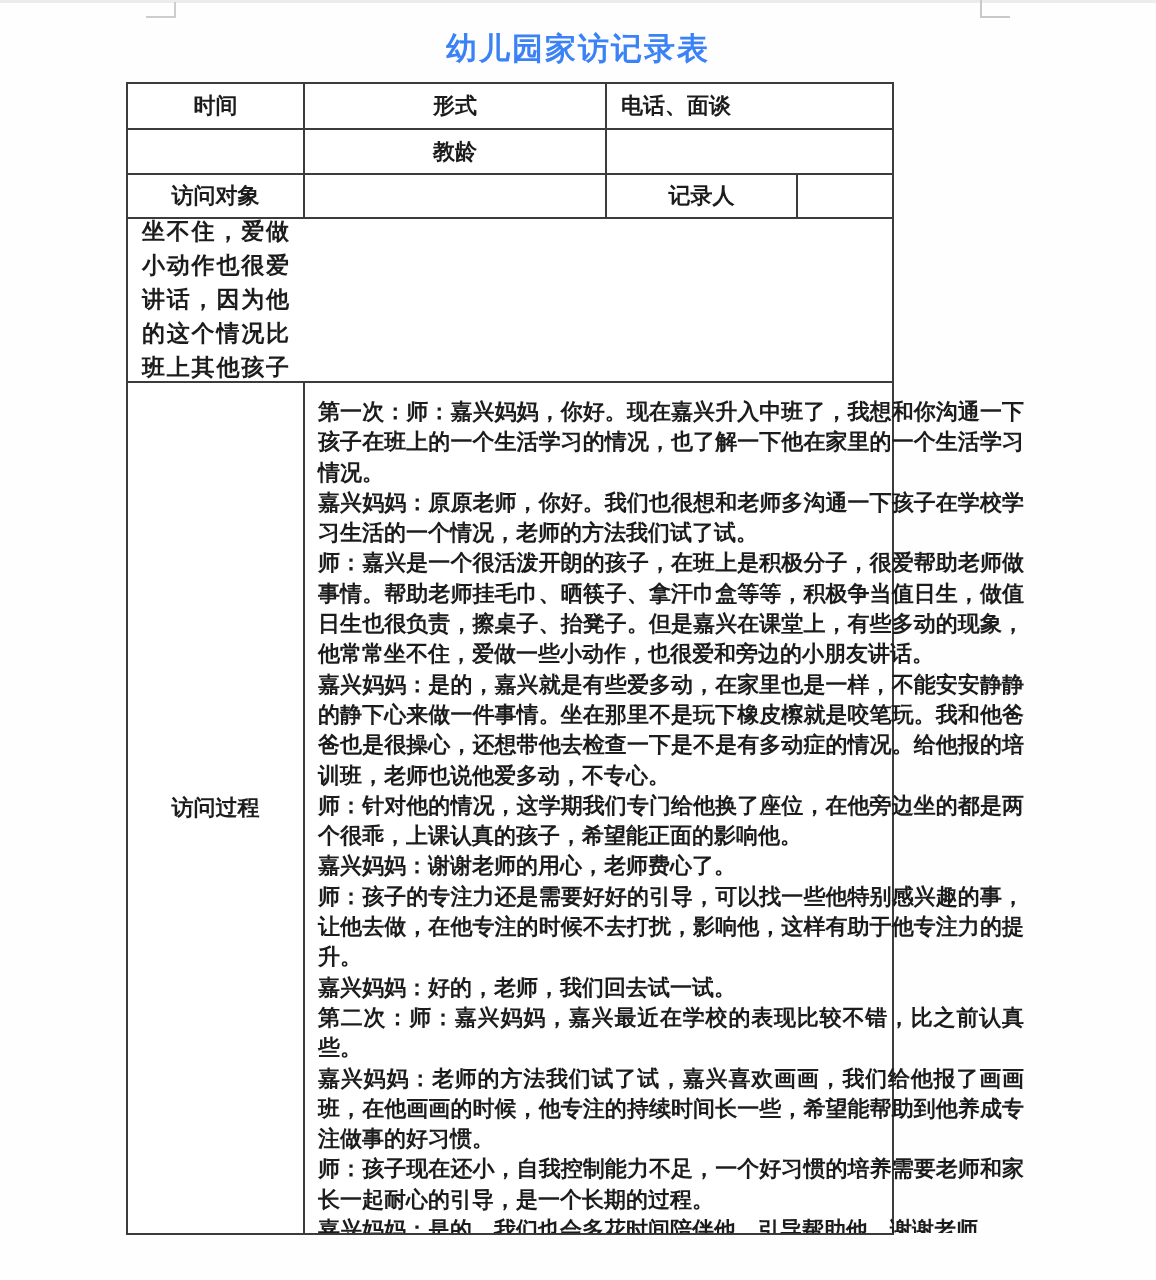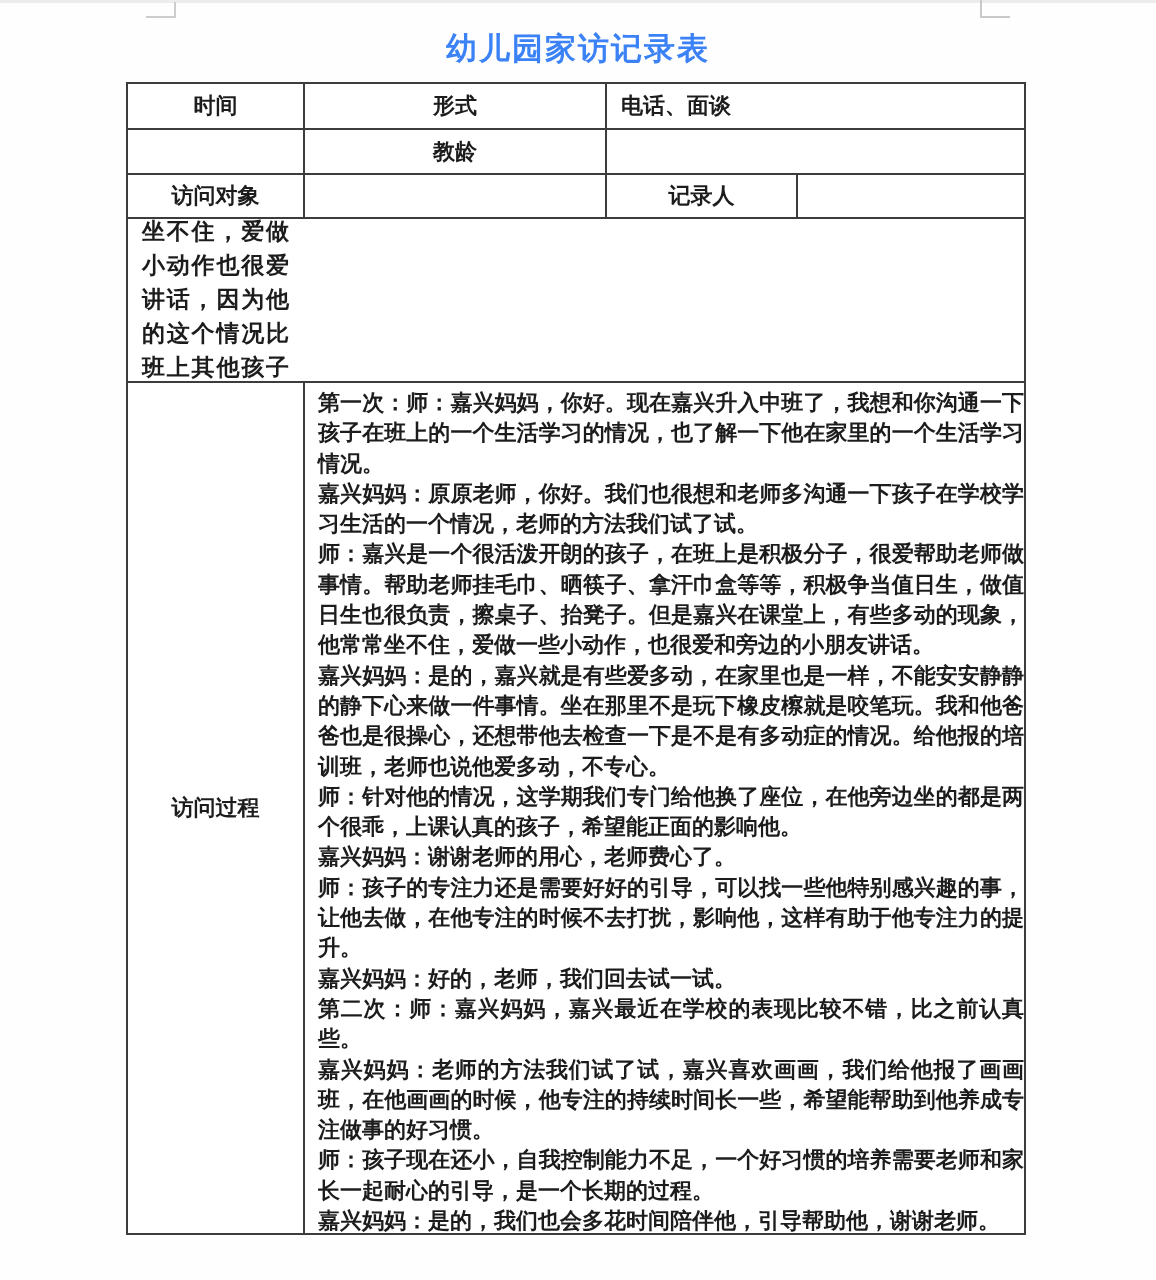--- a/index.html
+++ b/index.html
@@ -28,21 +28,21 @@
   }
 
   .doc-title {
     position: absolute; top: 28px; left: 0; width: 100%;
     text-align: center;
     font-size: 31px; font-weight: 700; letter-spacing: 2px;
     color: #3b82f6;
   }
 
   .doc-table {
-    position: absolute; left: 126px; top: 82px; width: 900px;
+    position: absolute; left: 126px; top: 82px; width: 768px;
     border: 2px solid #3c3c3c;
     background: #fff;
   }
   .trow { display: grid; border-bottom: 2px solid #3c3c3c; }
   .trow:last-child { border-bottom: none; }
   .trow.cols4 { grid-template-columns: 177px 302px 191px 236px; }
   .trow.cols2 { grid-template-columns: 177px 729px; }
   .r1 { height: 46px; }
   .r2 { height: 45px; }
   .r3 { height: 44px; }
@@ -65,21 +65,21 @@
   .purpose-text {
     padding: 6px 16px 6px 14px;
     font-size: 23px; font-weight: 600;
     line-height: 34px;
     text-align: justify;
   }
   .process-cell {
     align-items: flex-start;
   }
   .process-text {
-    padding: 5px 10px 4px 13px;
+    padding: 14px 10px 4px 13px;
     font-size: 22px; font-weight: 600;
     line-height: 30.3px;
     text-align: justify;
   }
   .process-text p { margin: 0; }
 </style>
 </head>
 <body>
 
 <div class="page">

